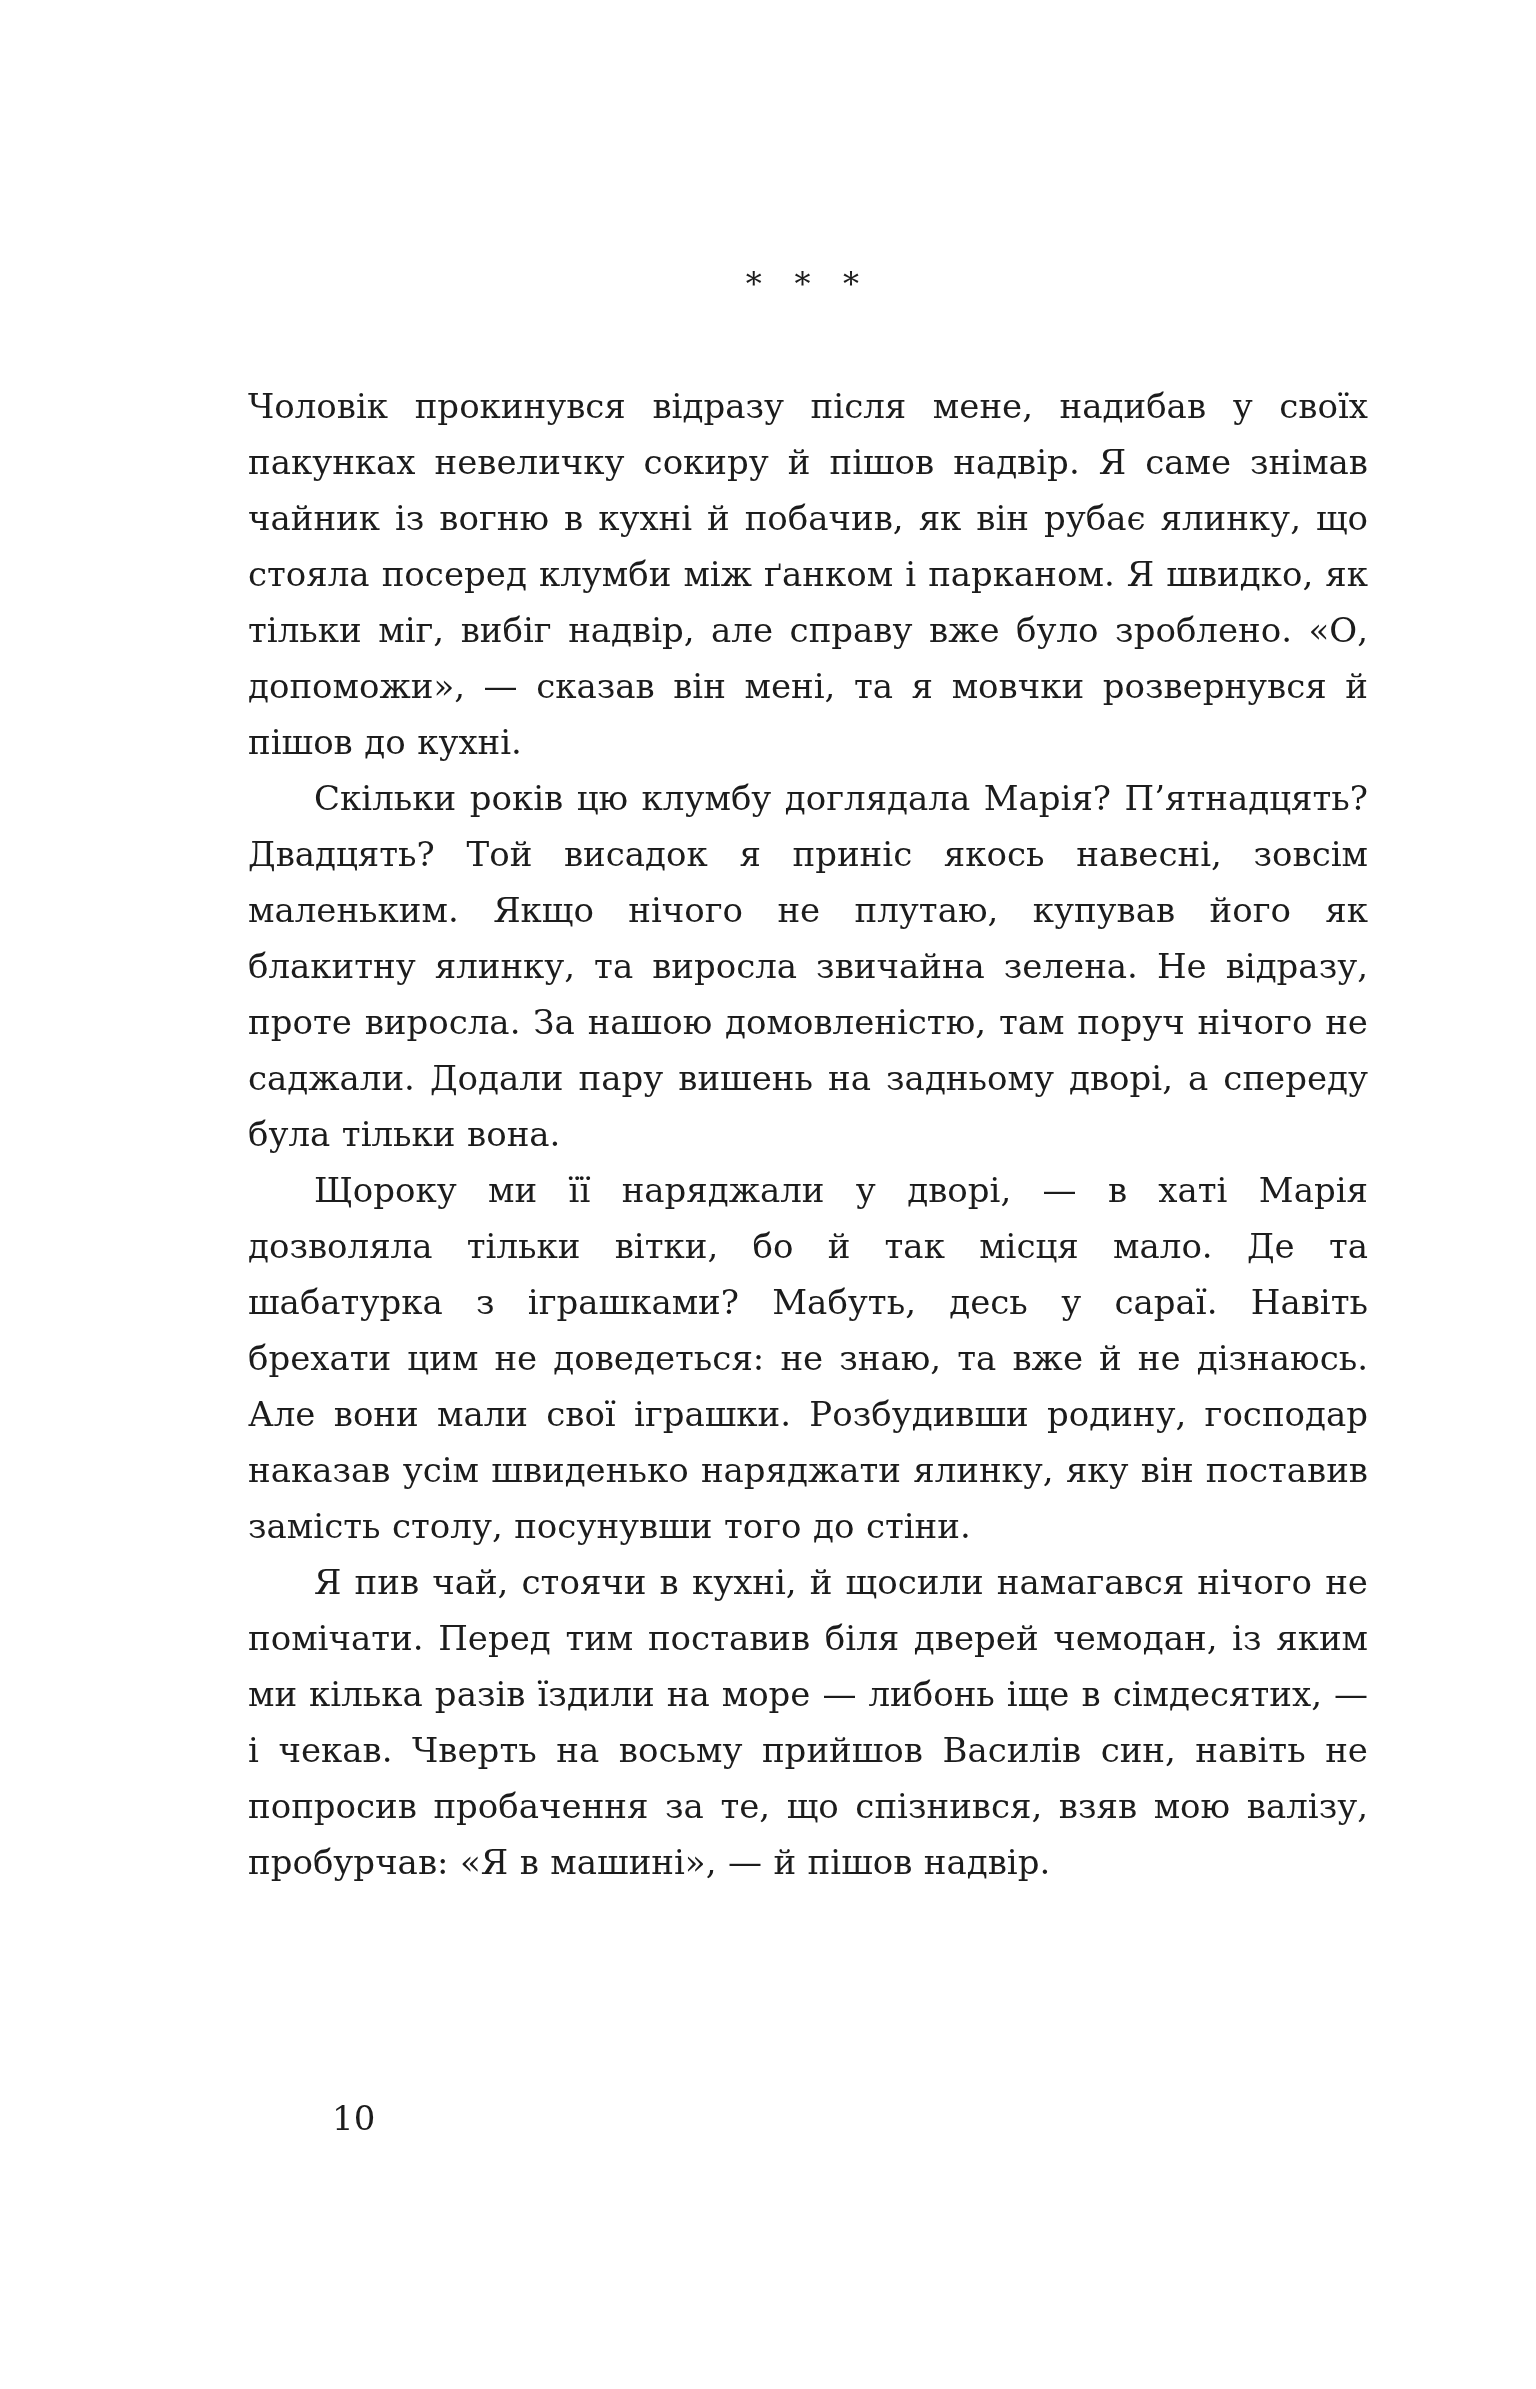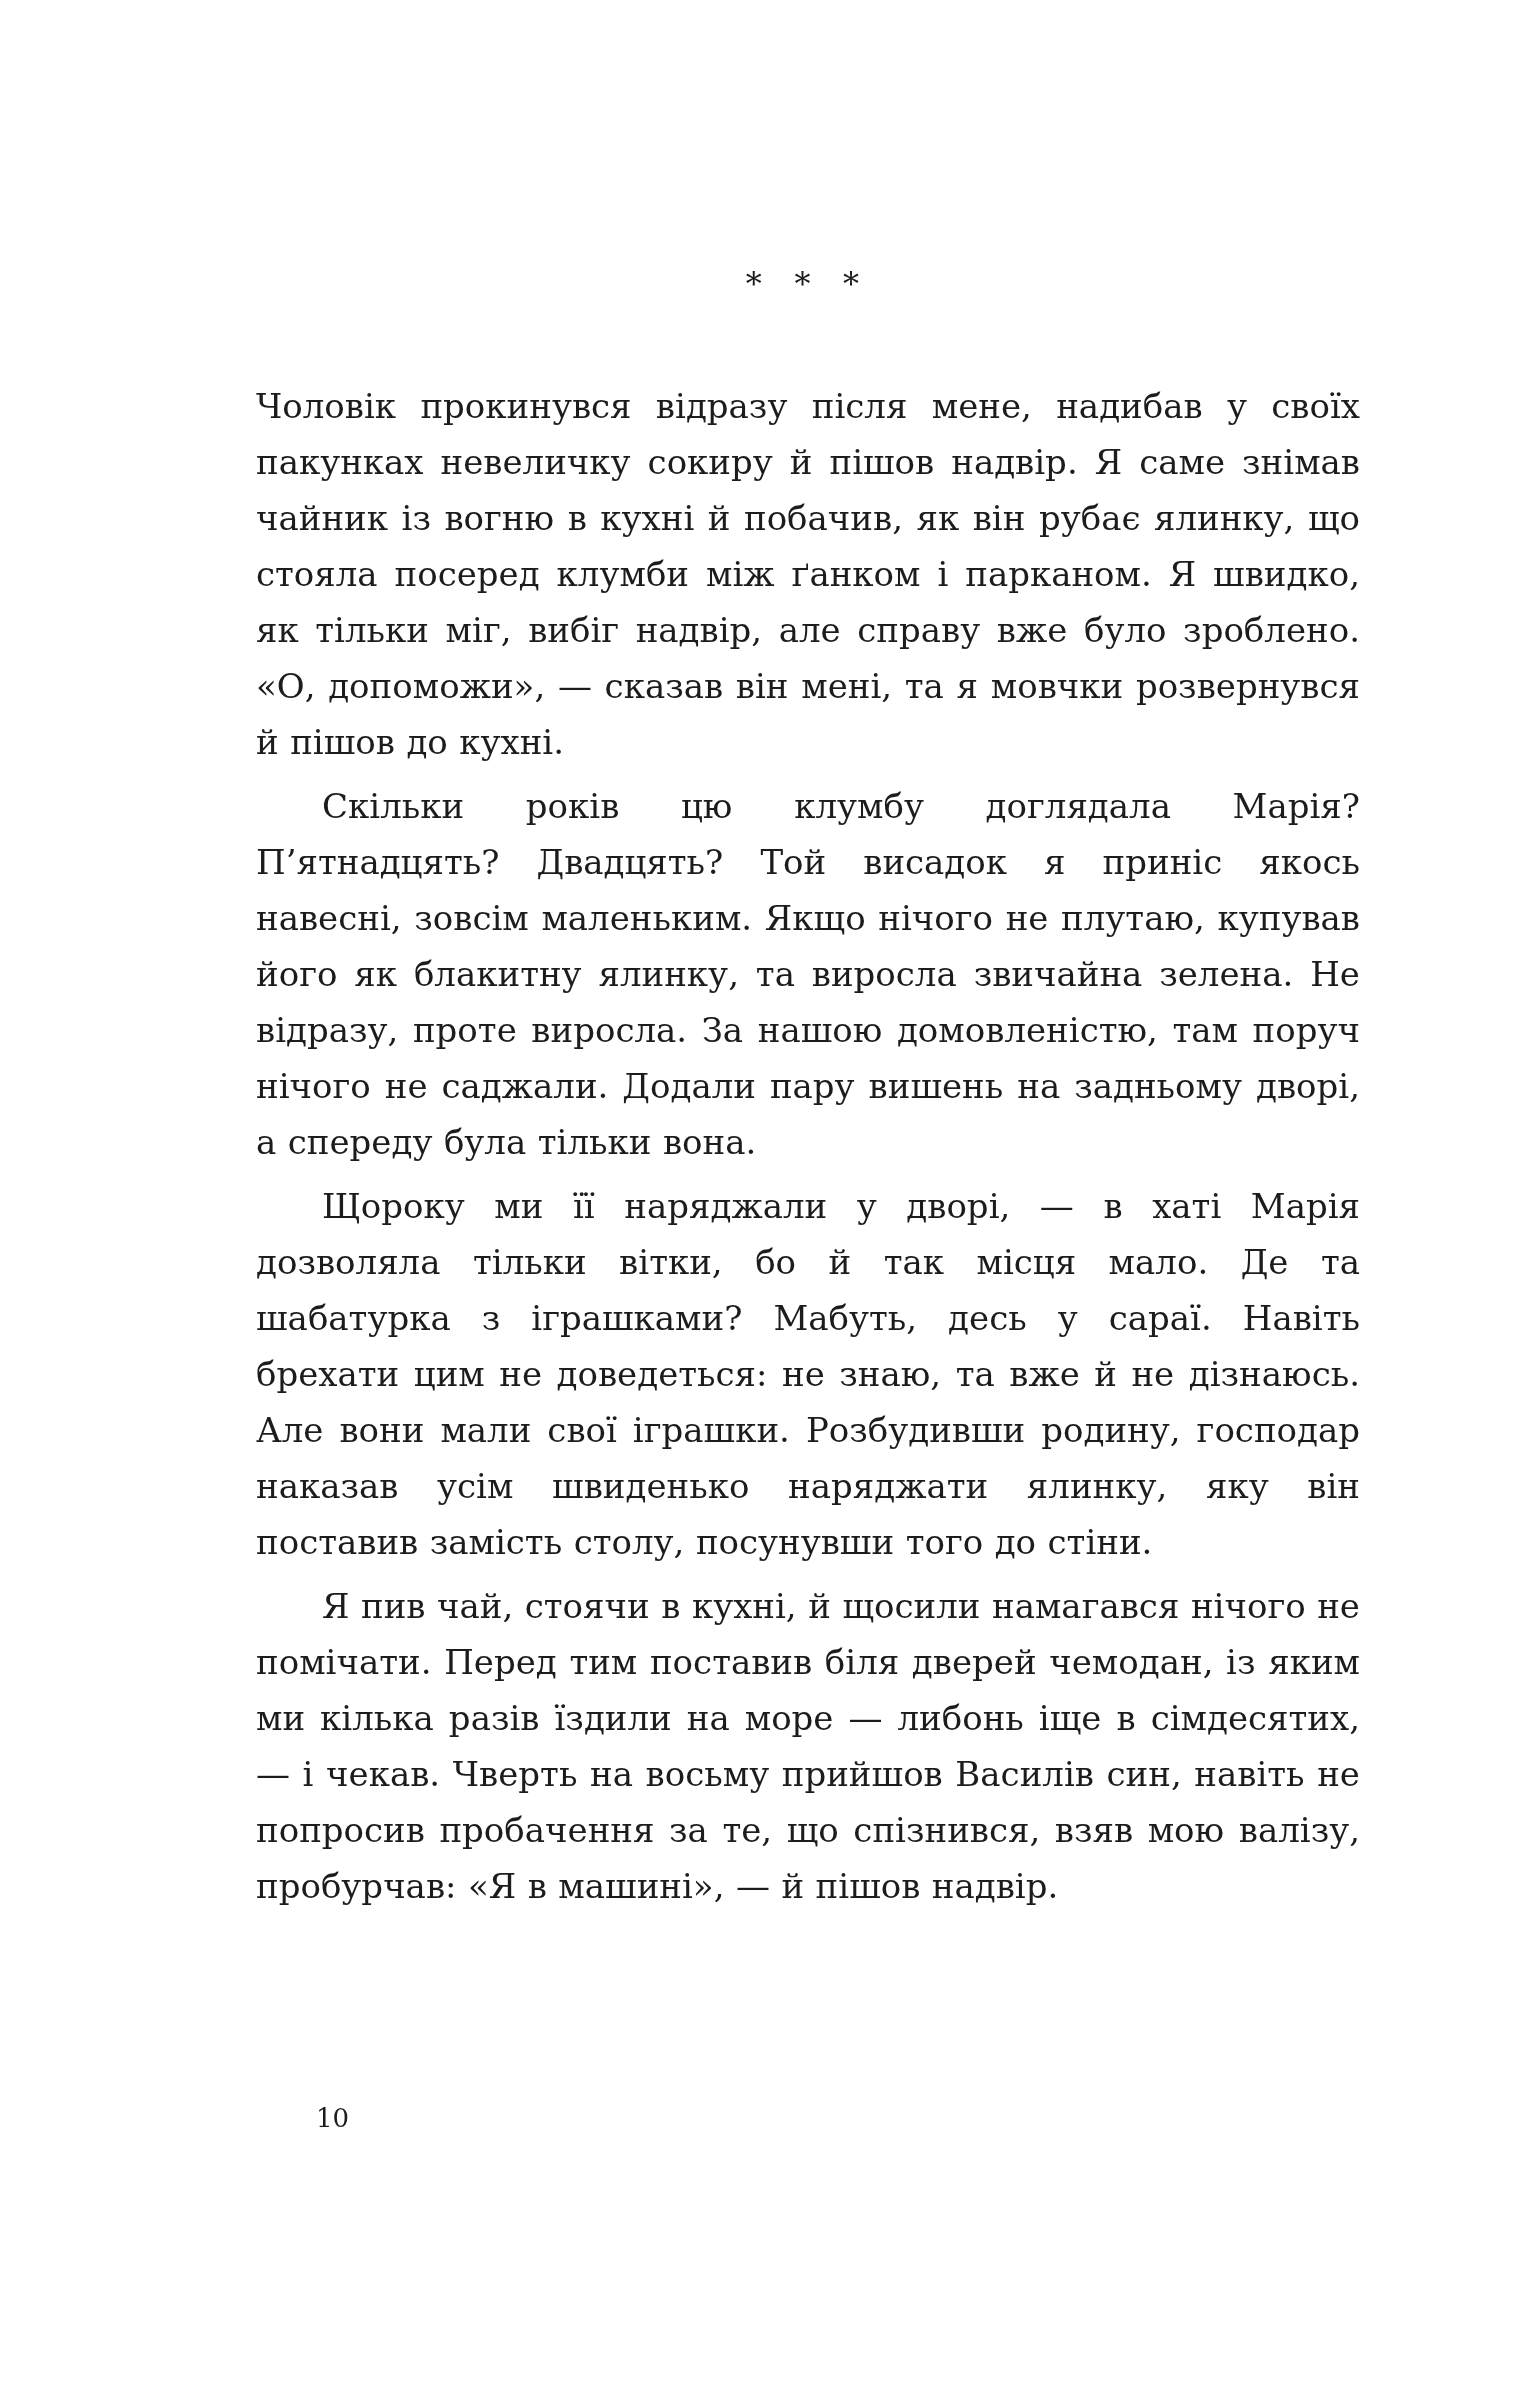--- a/index.html
+++ b/index.html
@@ -31,37 +31,37 @@
   }
   .separator {
     text-align: center;
     font-size: 32px;
     line-height: 40px;
     letter-spacing: 11.2px;
     margin-bottom: 74px;
     color: #1c1c1c;
   }
   .para {
-    margin: 8px;
+    margin: 0;
     font-size: 34px;
     line-height: 56px;
     text-align: justify;
     text-indent: 66px;
     hyphens: auto;
     -webkit-hyphens: auto;
     word-spacing: 0.02em;
   }
   .para.no-indent {
     text-indent: 0;
   }
   .page-number {
     position: absolute;
-    left: 316px;
+    left: 332px;
     top: 2098px;
-    font-size: 26px;
+    font-size: 34px;
     line-height: 40px;
     color: #1c1c1c;
   }
 </style>
 </head>
 <body>
 
 <div class="page">
   <div class="text-block">
     <div class="separator">* * *</div>

